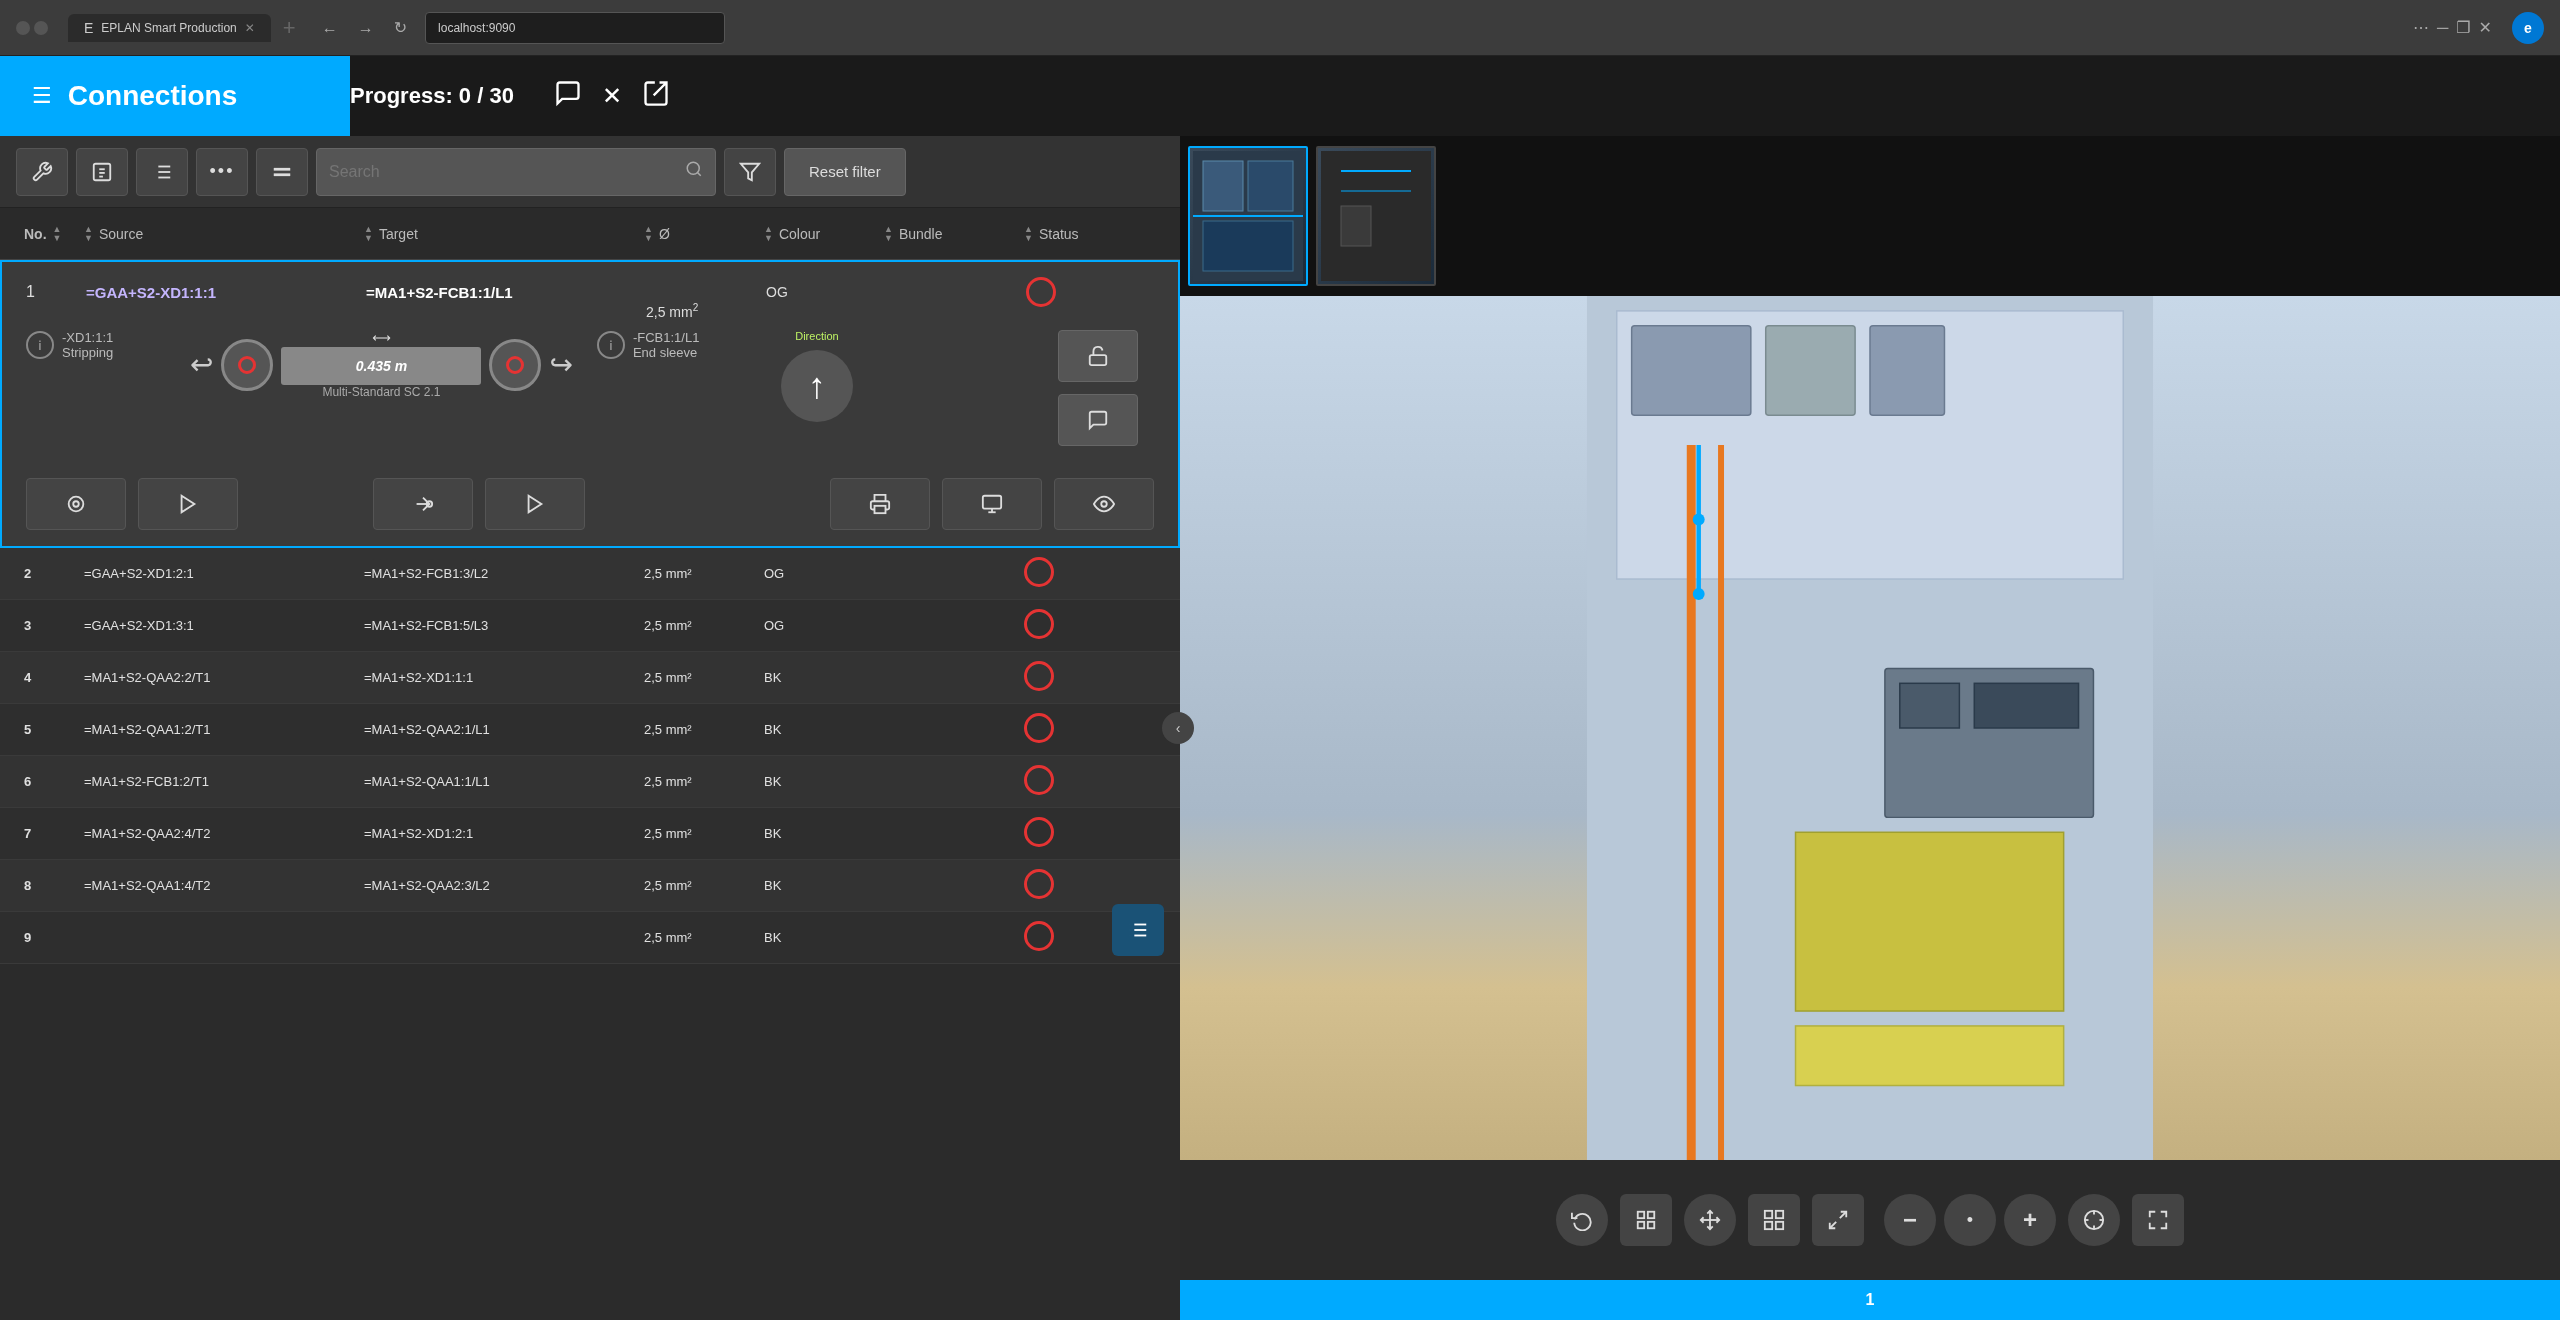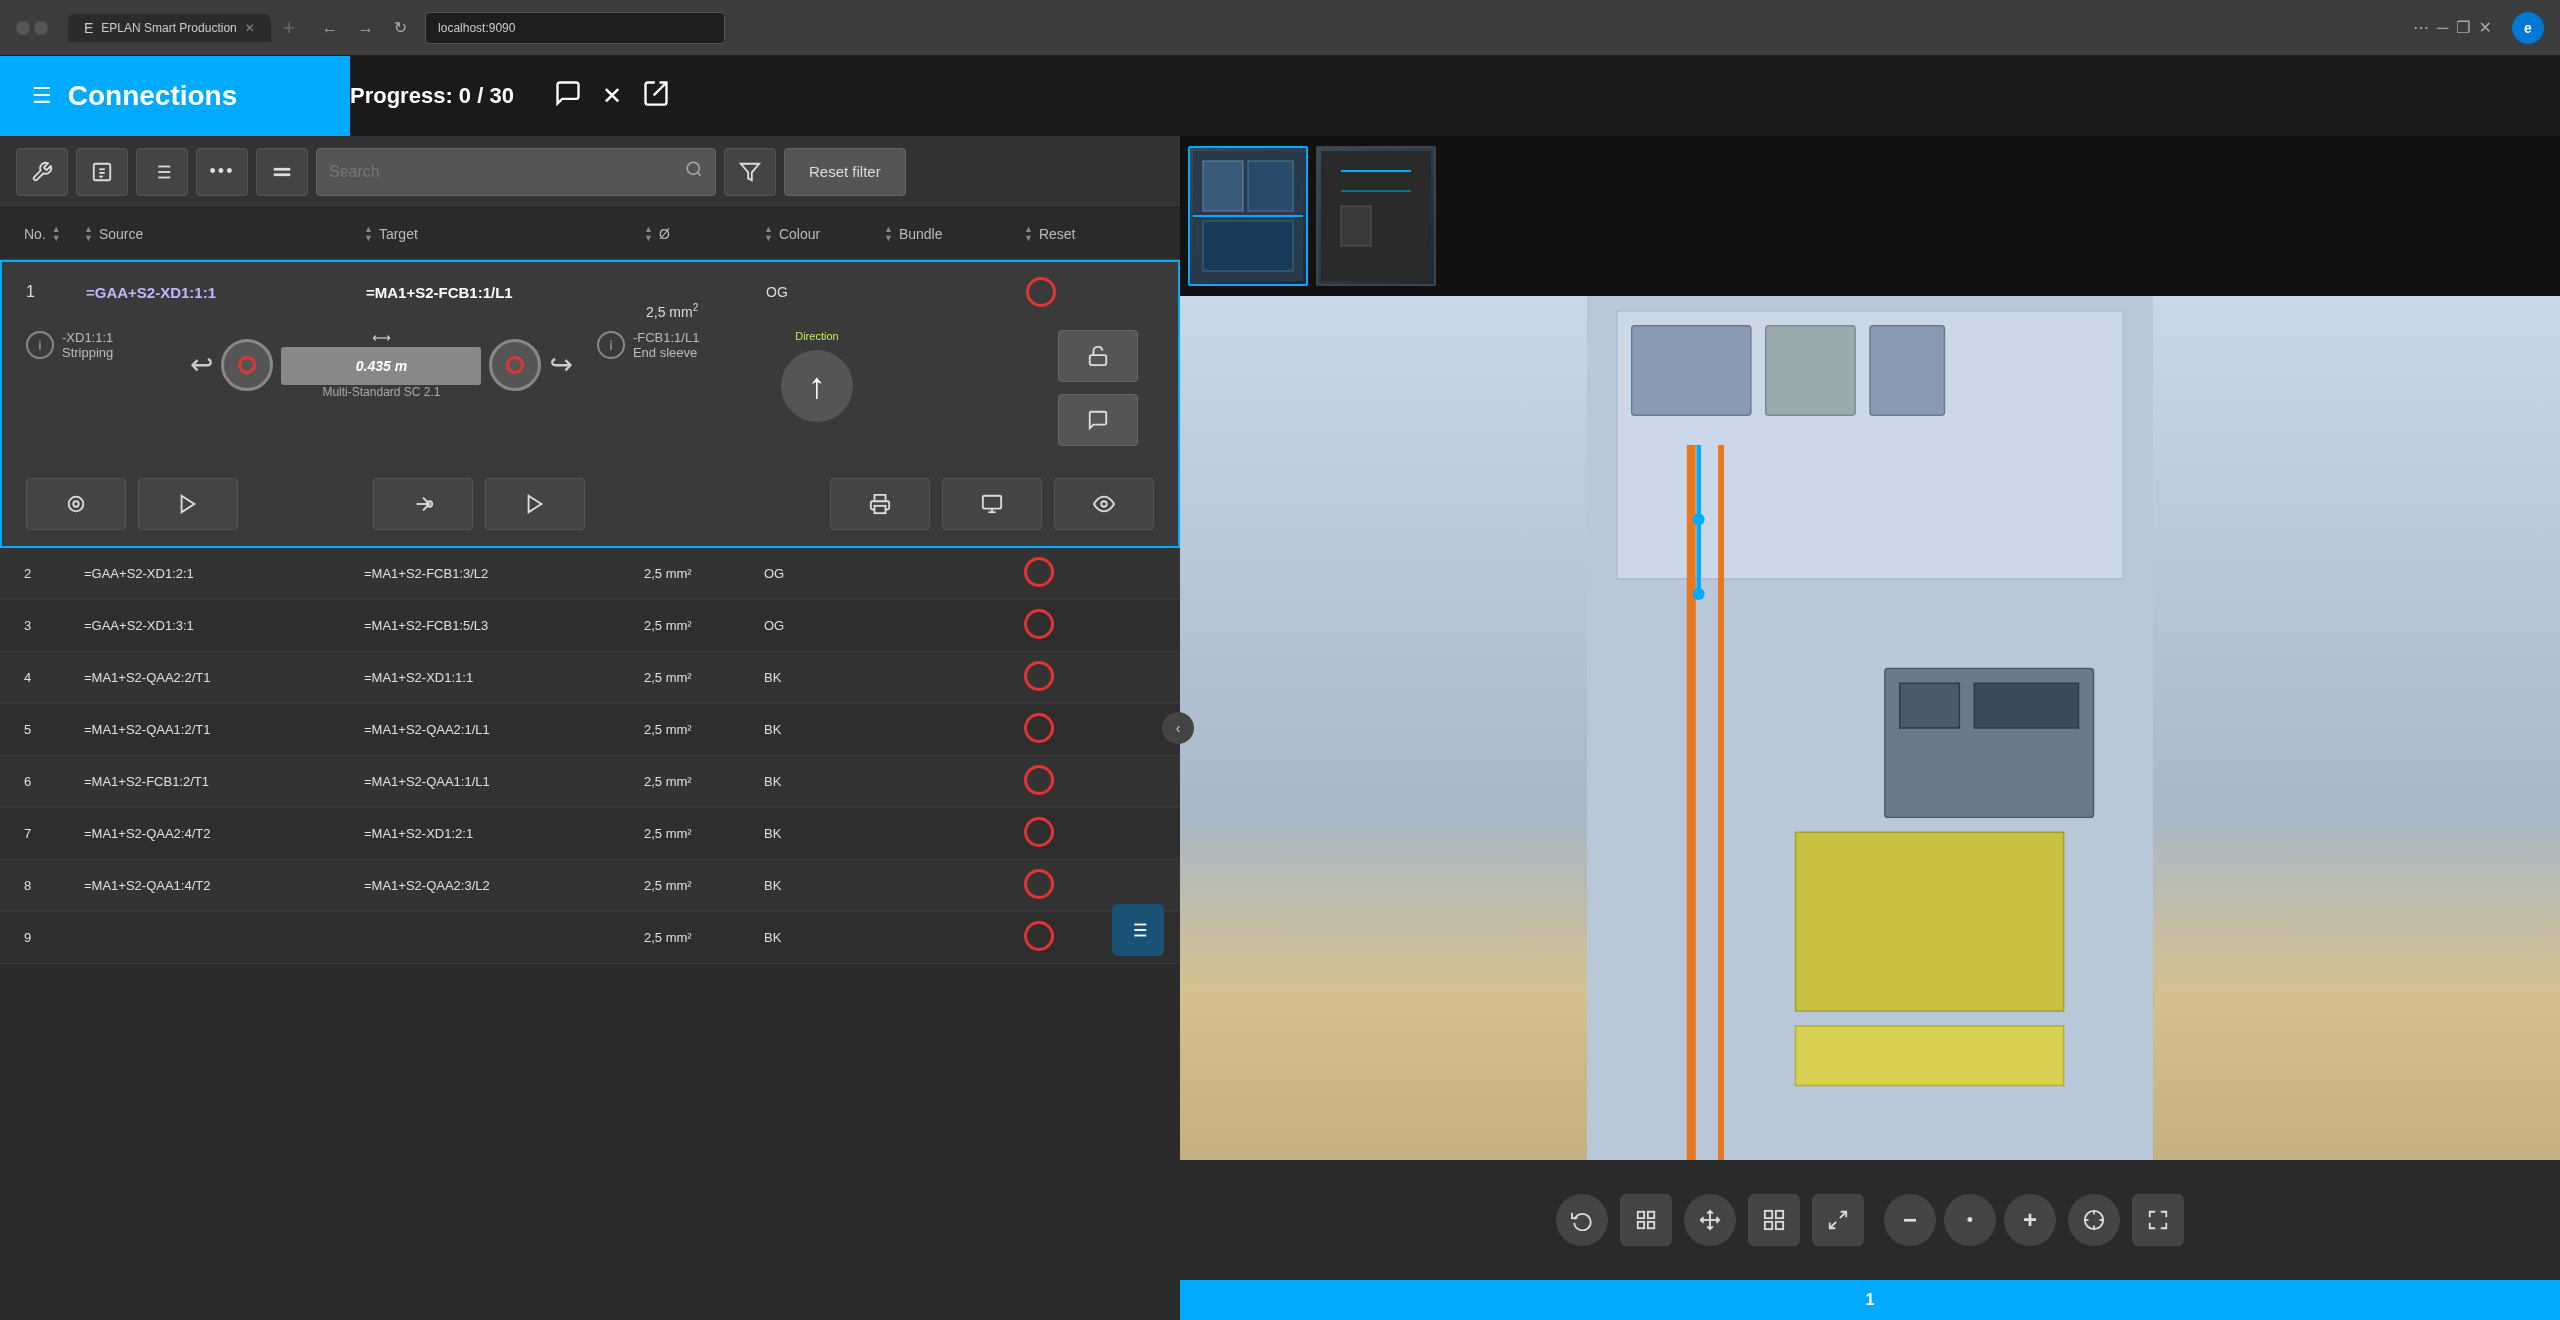--- a/index.html
+++ b/index.html
@@ -206,21 +206,21 @@
     .table-header {
       background: #2a2a2a;
       height: 52px;
       display: flex;
       align-items: center;
       padding: 0 24px;
       border-bottom: 1px solid #444;
       font-size: 14px;
       color: #bbb;
     }
-    .col-no { width: 60px; flex-shrink: 0; }
+    .col-no { width: 60px; flex-shrink: 0; font-weight: bold; }
     .col-source { width: 280px; flex-shrink: 0; }
     .col-target { width: 280px; flex-shrink: 0; }
     .col-diam { width: 120px; flex-shrink: 0; }
     .col-colour { width: 120px; flex-shrink: 0; }
     .col-bundle { width: 140px; flex-shrink: 0; }
     .col-status { flex: 1; }
     .col-header {
       display: flex;
       align-items: center;
       gap: 6px;
@@ -709,21 +709,21 @@
               <span>▲</span>
               <span>▼</span>
             </div>
           <span>Bundle</span>
         </div>
         <div class="col-status col-header">
           <div class="sort-arrows">
               <span>▲</span>
               <span>▼</span>
             </div>
-          <span>Reset</span>
+          <span>Status</span>
         </div>
       </div>
 
       <div class="row-expanded">
 
         <div class="row-header">
           <div class="row-number">1</div>
           <div class="row-source">=GAA+S2-XD1:1:1</div>
           <div class="row-target">=MA1+S2-FCB1:1/L1</div>
           <div class="row-diam">

